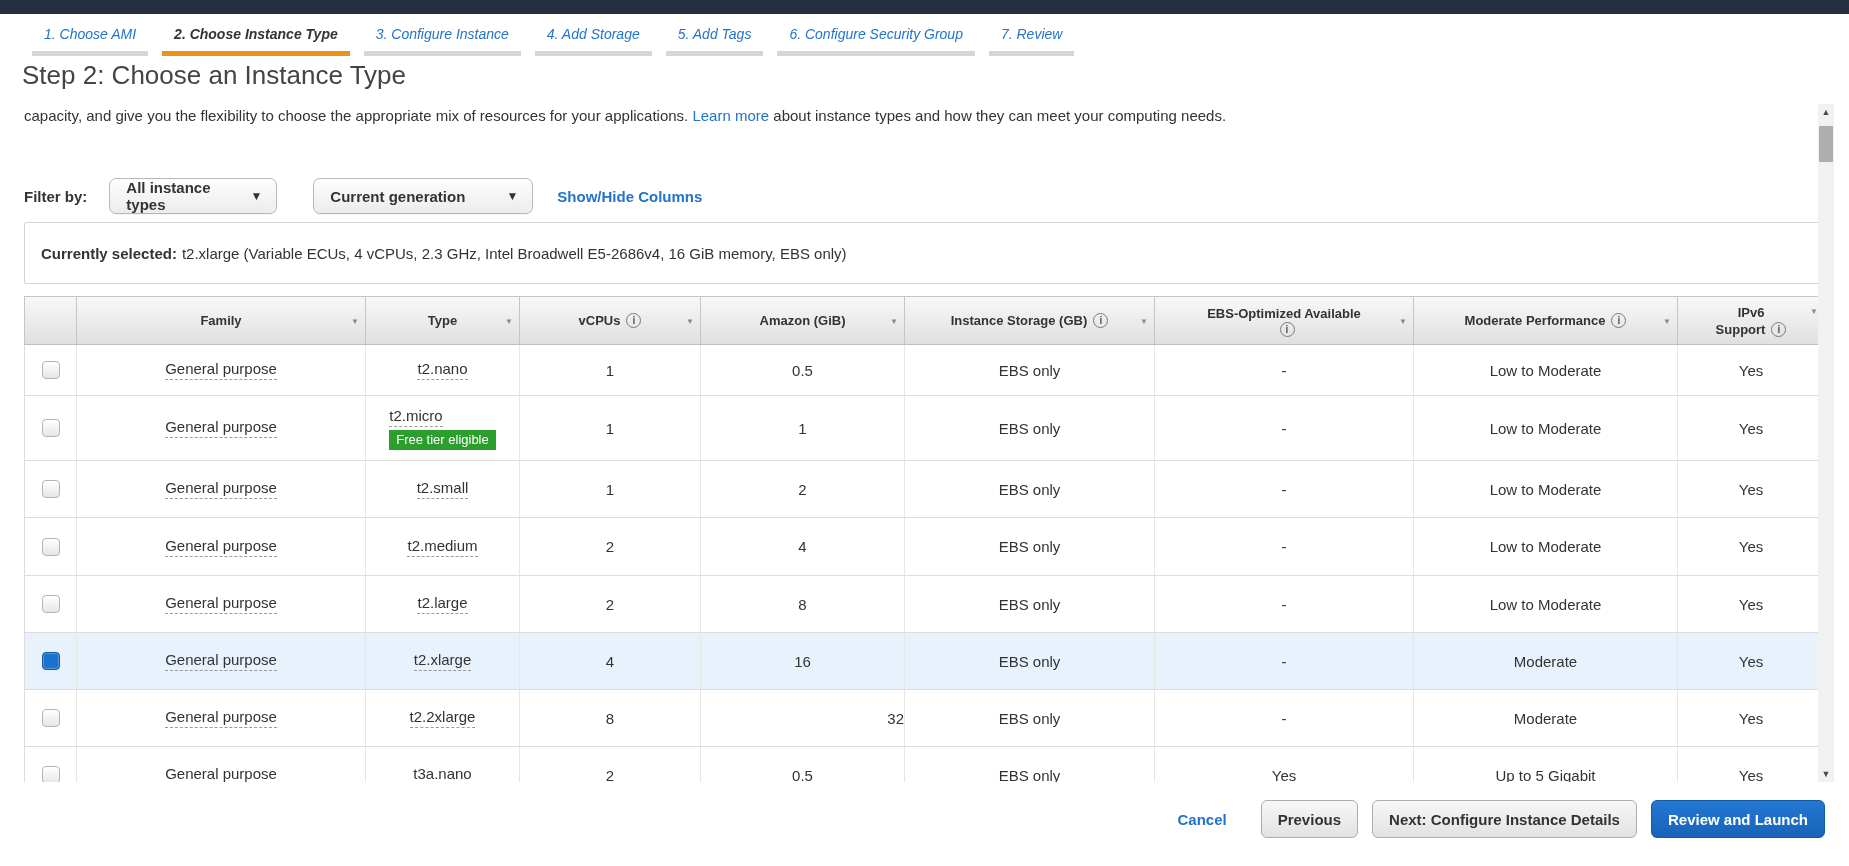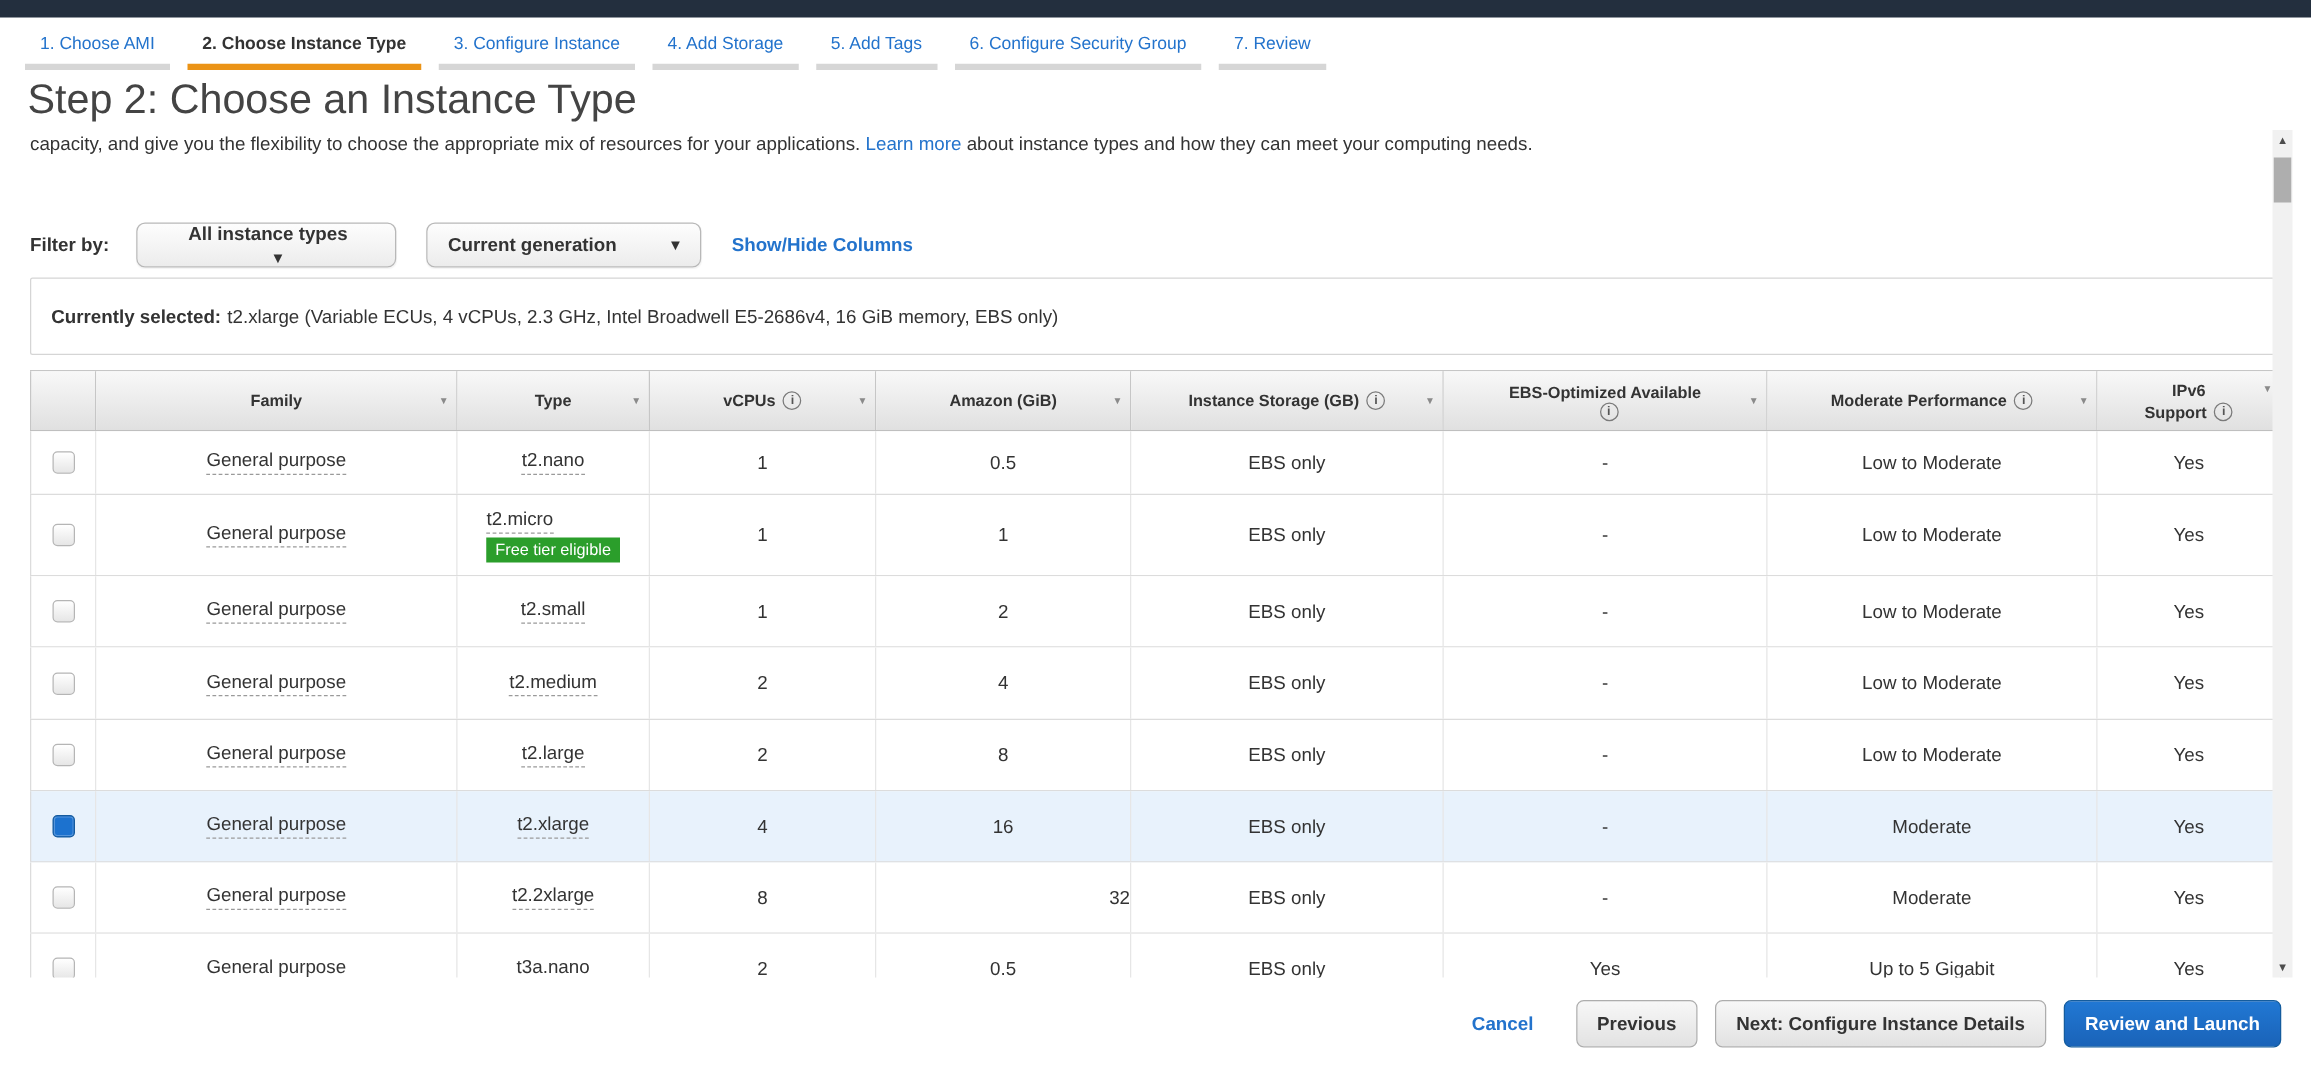--- a/index.html
+++ b/index.html
@@ -4,41 +4,41 @@
 <style>
   * { box-sizing: border-box; margin: 0; padding: 0; }
   html,body { width:1849px; height:866px; overflow:hidden; background:#fff;
     font-family:"Liberation Sans", sans-serif; color:#333; }
   body { position:relative; }
 
   
   .topbar { position:absolute; top:0; left:0; width:1849px; height:14px; background:#232f3e; }
 
   
-  .tabs { position:absolute; top:14px; left:0; width:1576px; padding-left:20px; white-space:nowrap; }
+  .tabs { position:absolute; top:14px; left:12px; width:1576px; padding-left:20px; white-space:nowrap;font-style:italic; }
   .tab { display:inline-block; margin-right:14px; padding:12px 12px 9px 12px;
          font-size:14px; color:#2373cc; border-bottom:5px solid #d6d6d6; cursor:pointer; }
   .tab.active { color:#333; font-weight:bold; border-bottom-color:#eb9316; }
 
   
   .desc { position:absolute; top:72px; left:24px; right:26px; font-size:15px; line-height:29px; color:#333; z-index:1; }
   .desc .line { white-space:nowrap; overflow:hidden; }
   .desc a { color:#2373cc; text-decoration:none; }
   .cover { position:absolute; top:57px; left:0; width:1849px; height:38px; background:#fff; z-index:2; }
-  h1.page-title { position:absolute; top:60px; left:22px; z-index:3; font-size:33px; font-weight:400; color:#444; }
+  h1.page-title { position:absolute; top:60px; left:22px; z-index:3; font-size:26px; font-weight:400; color:#444; }
 
   
   .filter-row { position:absolute; top:176px; left:24px; height:40px; display:flex; align-items:center; z-index:1; }
   .filter-label { font-size:15px; font-weight:bold; margin-right:22px; }
   .dropdown { height:36px; border:1px solid #b8b8b8; border-radius:7px;
               background:linear-gradient(#fdfdfd,#ececec); display:flex; align-items:center;
               justify-content:space-between; padding:0 14px 0 16px; font-size:15px; font-weight:bold;
               color:#333; cursor:pointer; box-shadow:0 1px 1px rgba(0,0,0,0.05); }
   .dropdown .chev { font-size:12px; color:#333; margin-left:16px; }
-  .dd1 { width:208px; margin-right:24px;flex-direction:column; }
+  .dd1 { width:168px; margin-right:36px; }
   .dd2 { width:220px; margin-right:24px; }
   .showhide { font-size:15px; font-weight:bold; color:#2373cc; text-decoration:none; cursor:pointer; }
 
   
   .selected-box { position:absolute; top:222px; left:24px; width:1801px; height:62px;
                   border:1px solid #d5d5d5; border-radius:2px; background:#fff;
                   display:flex; align-items:center; padding:0 16px; font-size:15px; }
   .selected-box b { margin-right:5px; }
 
   

